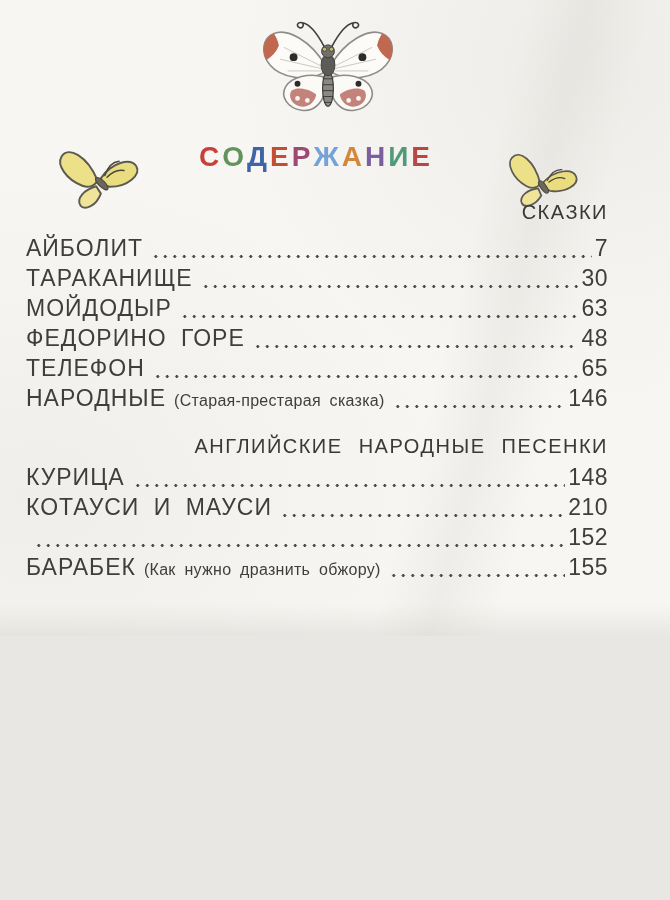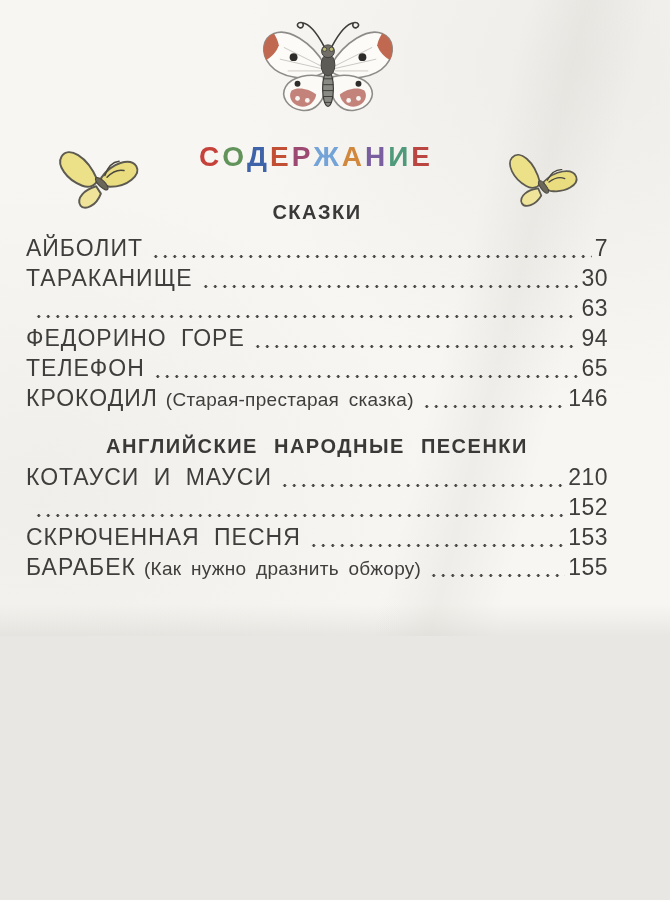--- a/index.html
+++ b/index.html
@@ -19,36 +19,36 @@
   }
   .abs{position:absolute;}
   
   .main-title{
     left:0;right:38px;top:141px;text-align:center;
     font-size:28px;font-weight:bold;letter-spacing:3px;
   }
   .main-title span{display:inline-block;}
   
   .section-header{
-    left:26px;right:62px;text-align:center;
-    font-size:20px;font-weight:bold;letter-spacing:1.5px;word-spacing:9px;
+    left:26px;right:62px;text-align:right;
+    font-size:20px;font-weight:normal;letter-spacing:1.5px;word-spacing:9px;
     color:#3a3938;
   }
   .sec1-header{top:201px;}
   .sec2-header{top:435px;}
   
   .toc-list{left:26px;right:62px;}
   .sec1-list{top:235px;}
   .sec2-list{top:464px;}
   .toc-row{display:flex;align-items:baseline;height:30px;justify-content:flex-end;}
   .toc-row .t{
     font-size:23px;letter-spacing:1px;word-spacing:7px;white-space:nowrap;
   }
   .toc-row .note{
-    font-size:19px;letter-spacing:0.3px;word-spacing:4px;margin-left:8px;
+    font-size:16px;letter-spacing:0.3px;word-spacing:4px;margin-left:8px;
   }
   .toc-row .note:empty{display:none;margin:0;}
   .leader{
     flex:1;align-self:flex-end;height:5px;margin:0 3px 6px 6px;
     background-image:radial-gradient(circle, #4a4846 1.3px, transparent 1.7px);
     background-size:9.5px 5px;background-repeat:repeat-x;background-position:2px center;
   }
   .toc-row .pg{font-size:23px;letter-spacing:0.5px;}
   svg{display:block;}
 </style>
@@ -106,56 +106,57 @@
       <span class="t"><span>АЙБОЛИТ</span></span>
       <span class="leader"></span>
       <span class="pg">7</span>
     </div>
     <div class="toc-row">
       <span class="t"><span>ТАРАКАНИЩЕ</span></span>
       <span class="leader"></span>
       <span class="pg">30</span>
     </div>
     <div class="toc-row">
+      <span class="t"><span>МОЙДОДЫР</span></span>
       <span class="leader"></span>
       <span class="pg">63</span>
     </div>
     <div class="toc-row">
       <span class="t"><span>ФЕДОРИНО ГОРЕ</span></span>
       <span class="leader"></span>
-      <span class="pg">94</span>
+      <span class="pg">48</span>
     </div>
     <div class="toc-row">
       <span class="t"><span>ТЕЛЕФОН</span></span>
       <span class="leader"></span>
       <span class="pg">65</span>
     </div>
     <div class="toc-row">
-      <span class="t"><span>КРОКОДИЛ</span><span class="note">(Старая-престарая сказка)</span></span>
+      <span class="t"><span>НАРОДНЫЕ</span><span class="note">(Старая-престарая сказка)</span></span>
       <span class="leader"></span>
       <span class="pg">146</span>
     </div>
   </div>
 
   <div class="abs section-header sec2-header">АНГЛИЙСКИЕ НАРОДНЫЕ ПЕСЕНКИ</div>
 
   <div class="abs toc-list sec2-list">
     <div class="toc-row">
+      <span class="t"><span>КУРИЦА</span></span>
+      <span class="leader"></span>
+      <span class="pg">148</span>
+    </div>
+    <div class="toc-row">
       <span class="t"><span>КОТАУСИ И МАУСИ</span></span>
       <span class="leader"></span>
       <span class="pg">210</span>
     </div>
     <div class="toc-row">
       <span class="leader"></span>
       <span class="pg">152</span>
-    </div>
-    <div class="toc-row">
-      <span class="t"><span>СКРЮЧЕННАЯ ПЕСНЯ</span></span>
-      <span class="leader"></span>
-      <span class="pg">153</span>
     </div>
     <div class="toc-row">
       <span class="t"><span>БАРАБЕК</span><span class="note">(Как нужно дразнить обжору)</span></span>
       <span class="leader"></span>
       <span class="pg">155</span>
     </div>
   </div>
 
   <svg class="abs" style="left:205px;top:645px;" width="240" height="230" viewBox="0 0 240 230">
     <ellipse cx="150" cy="214" rx="84" ry="9" fill="rgba(150,150,158,0.28)"></ellipse>

